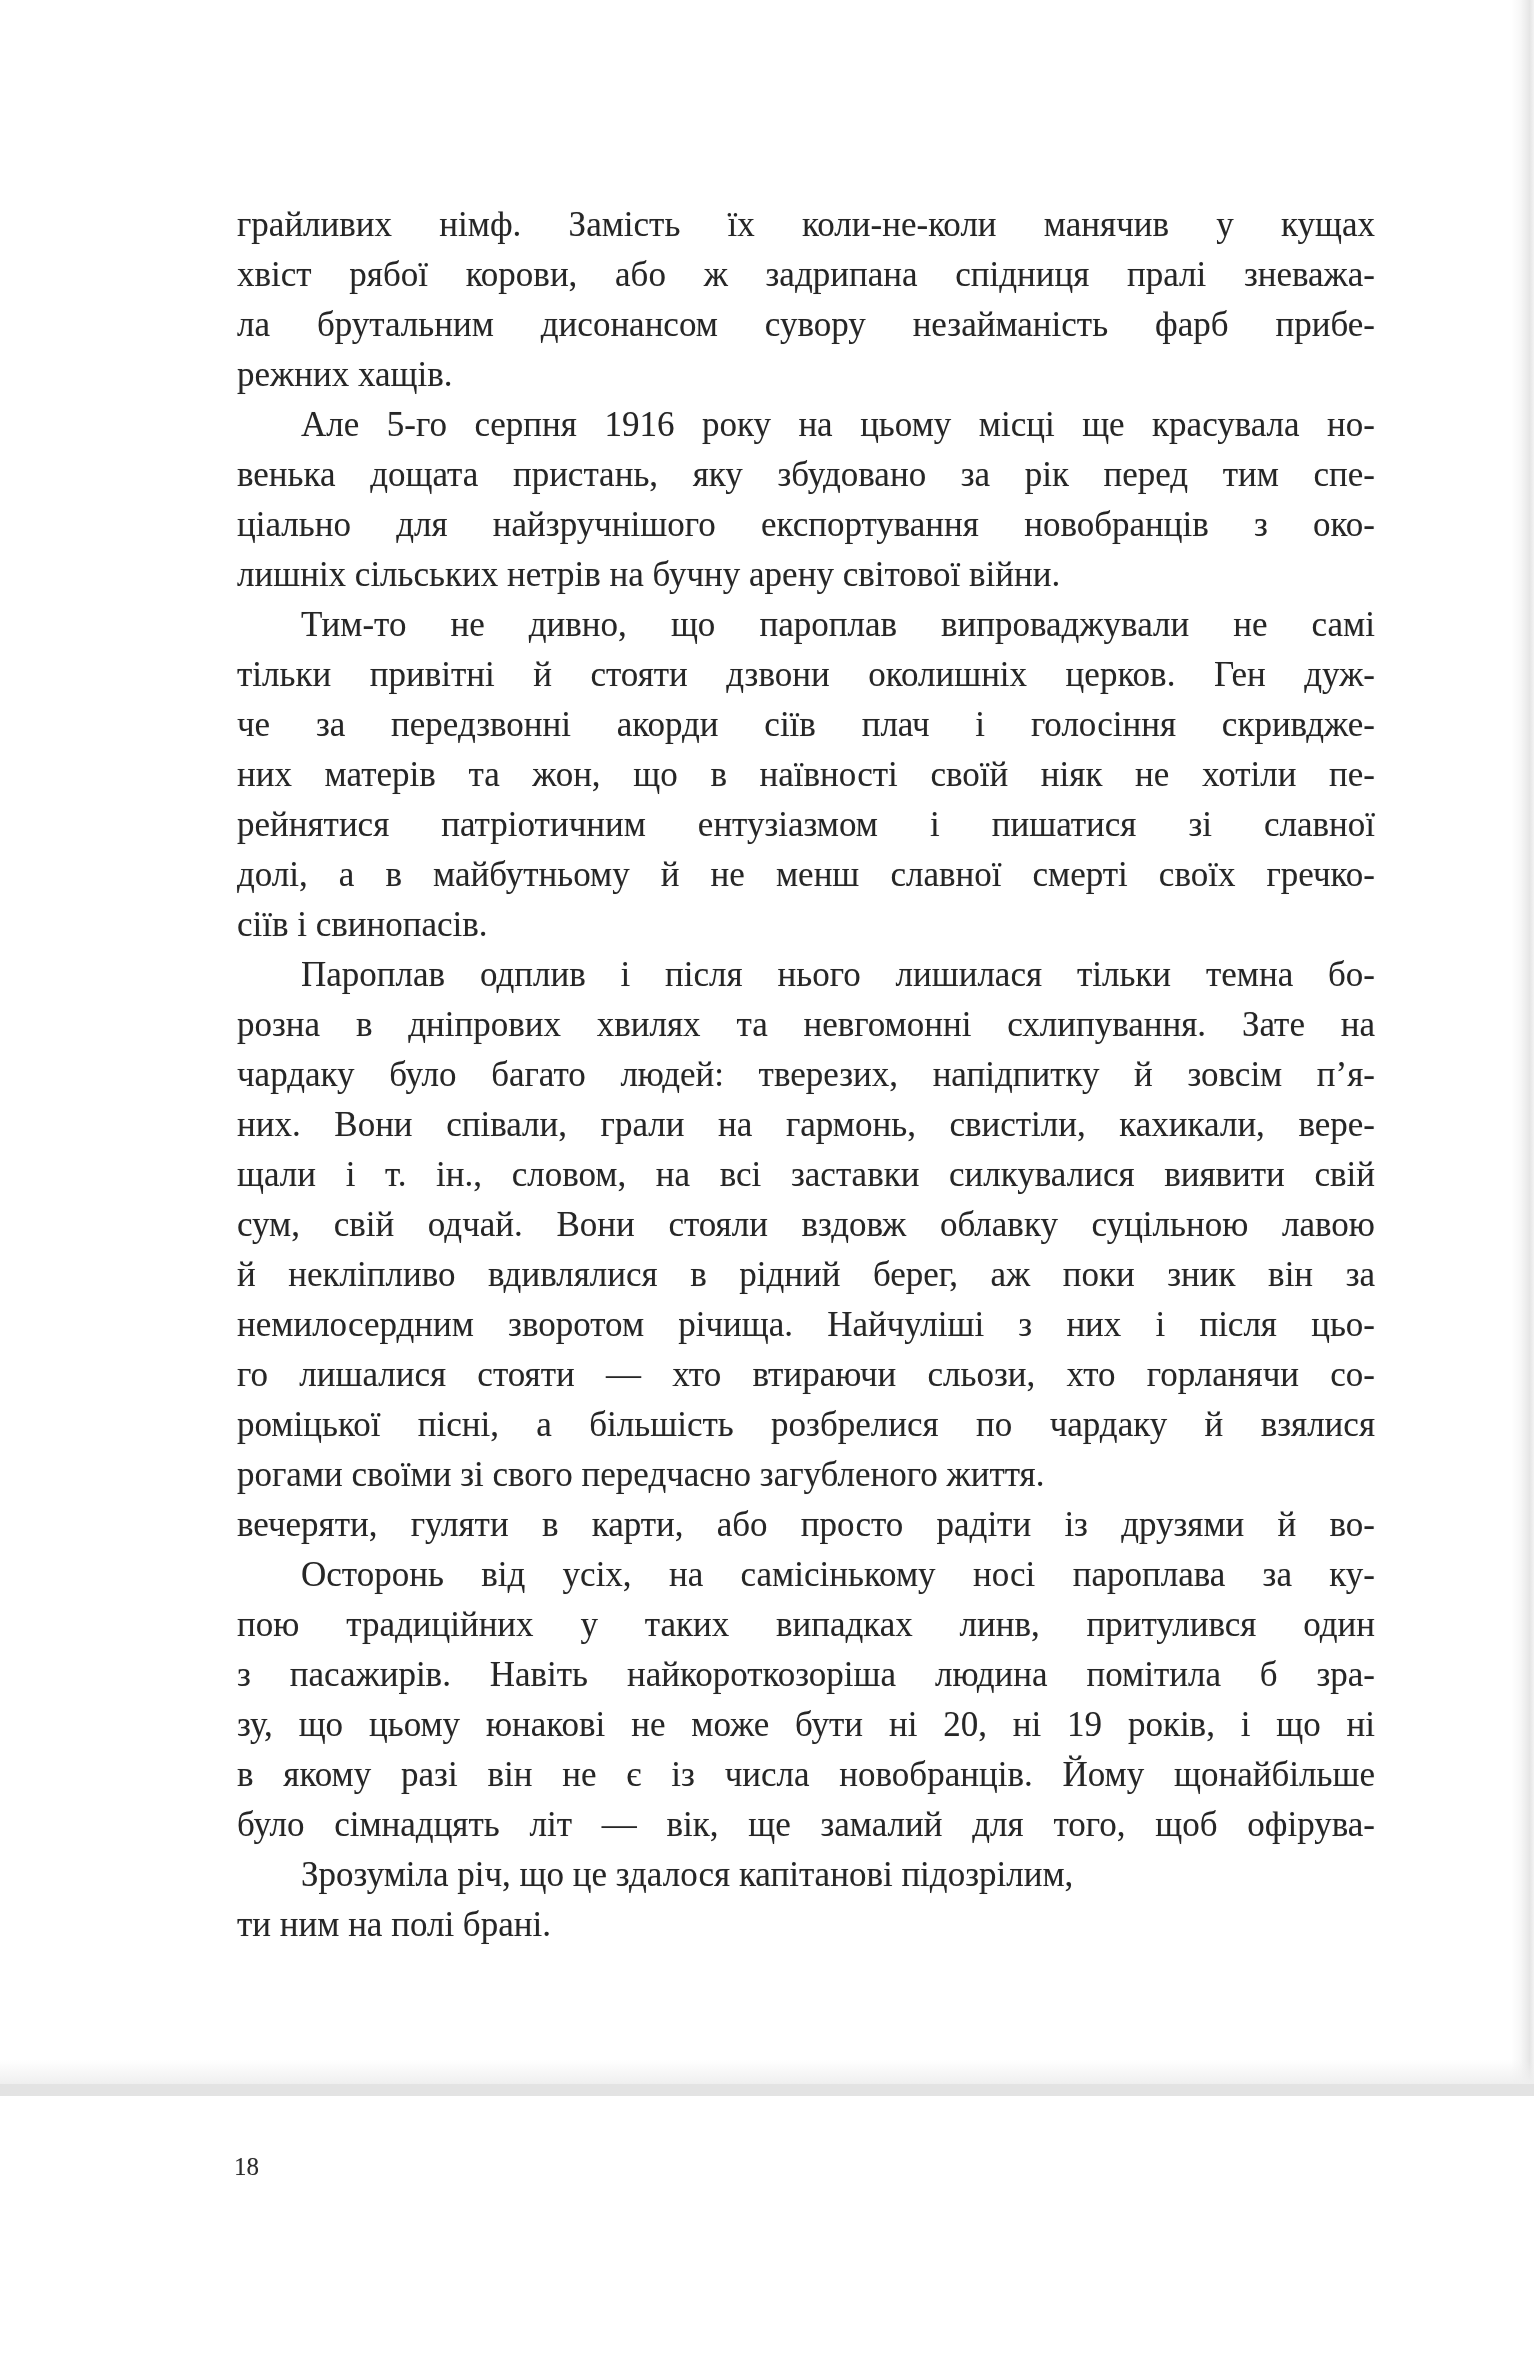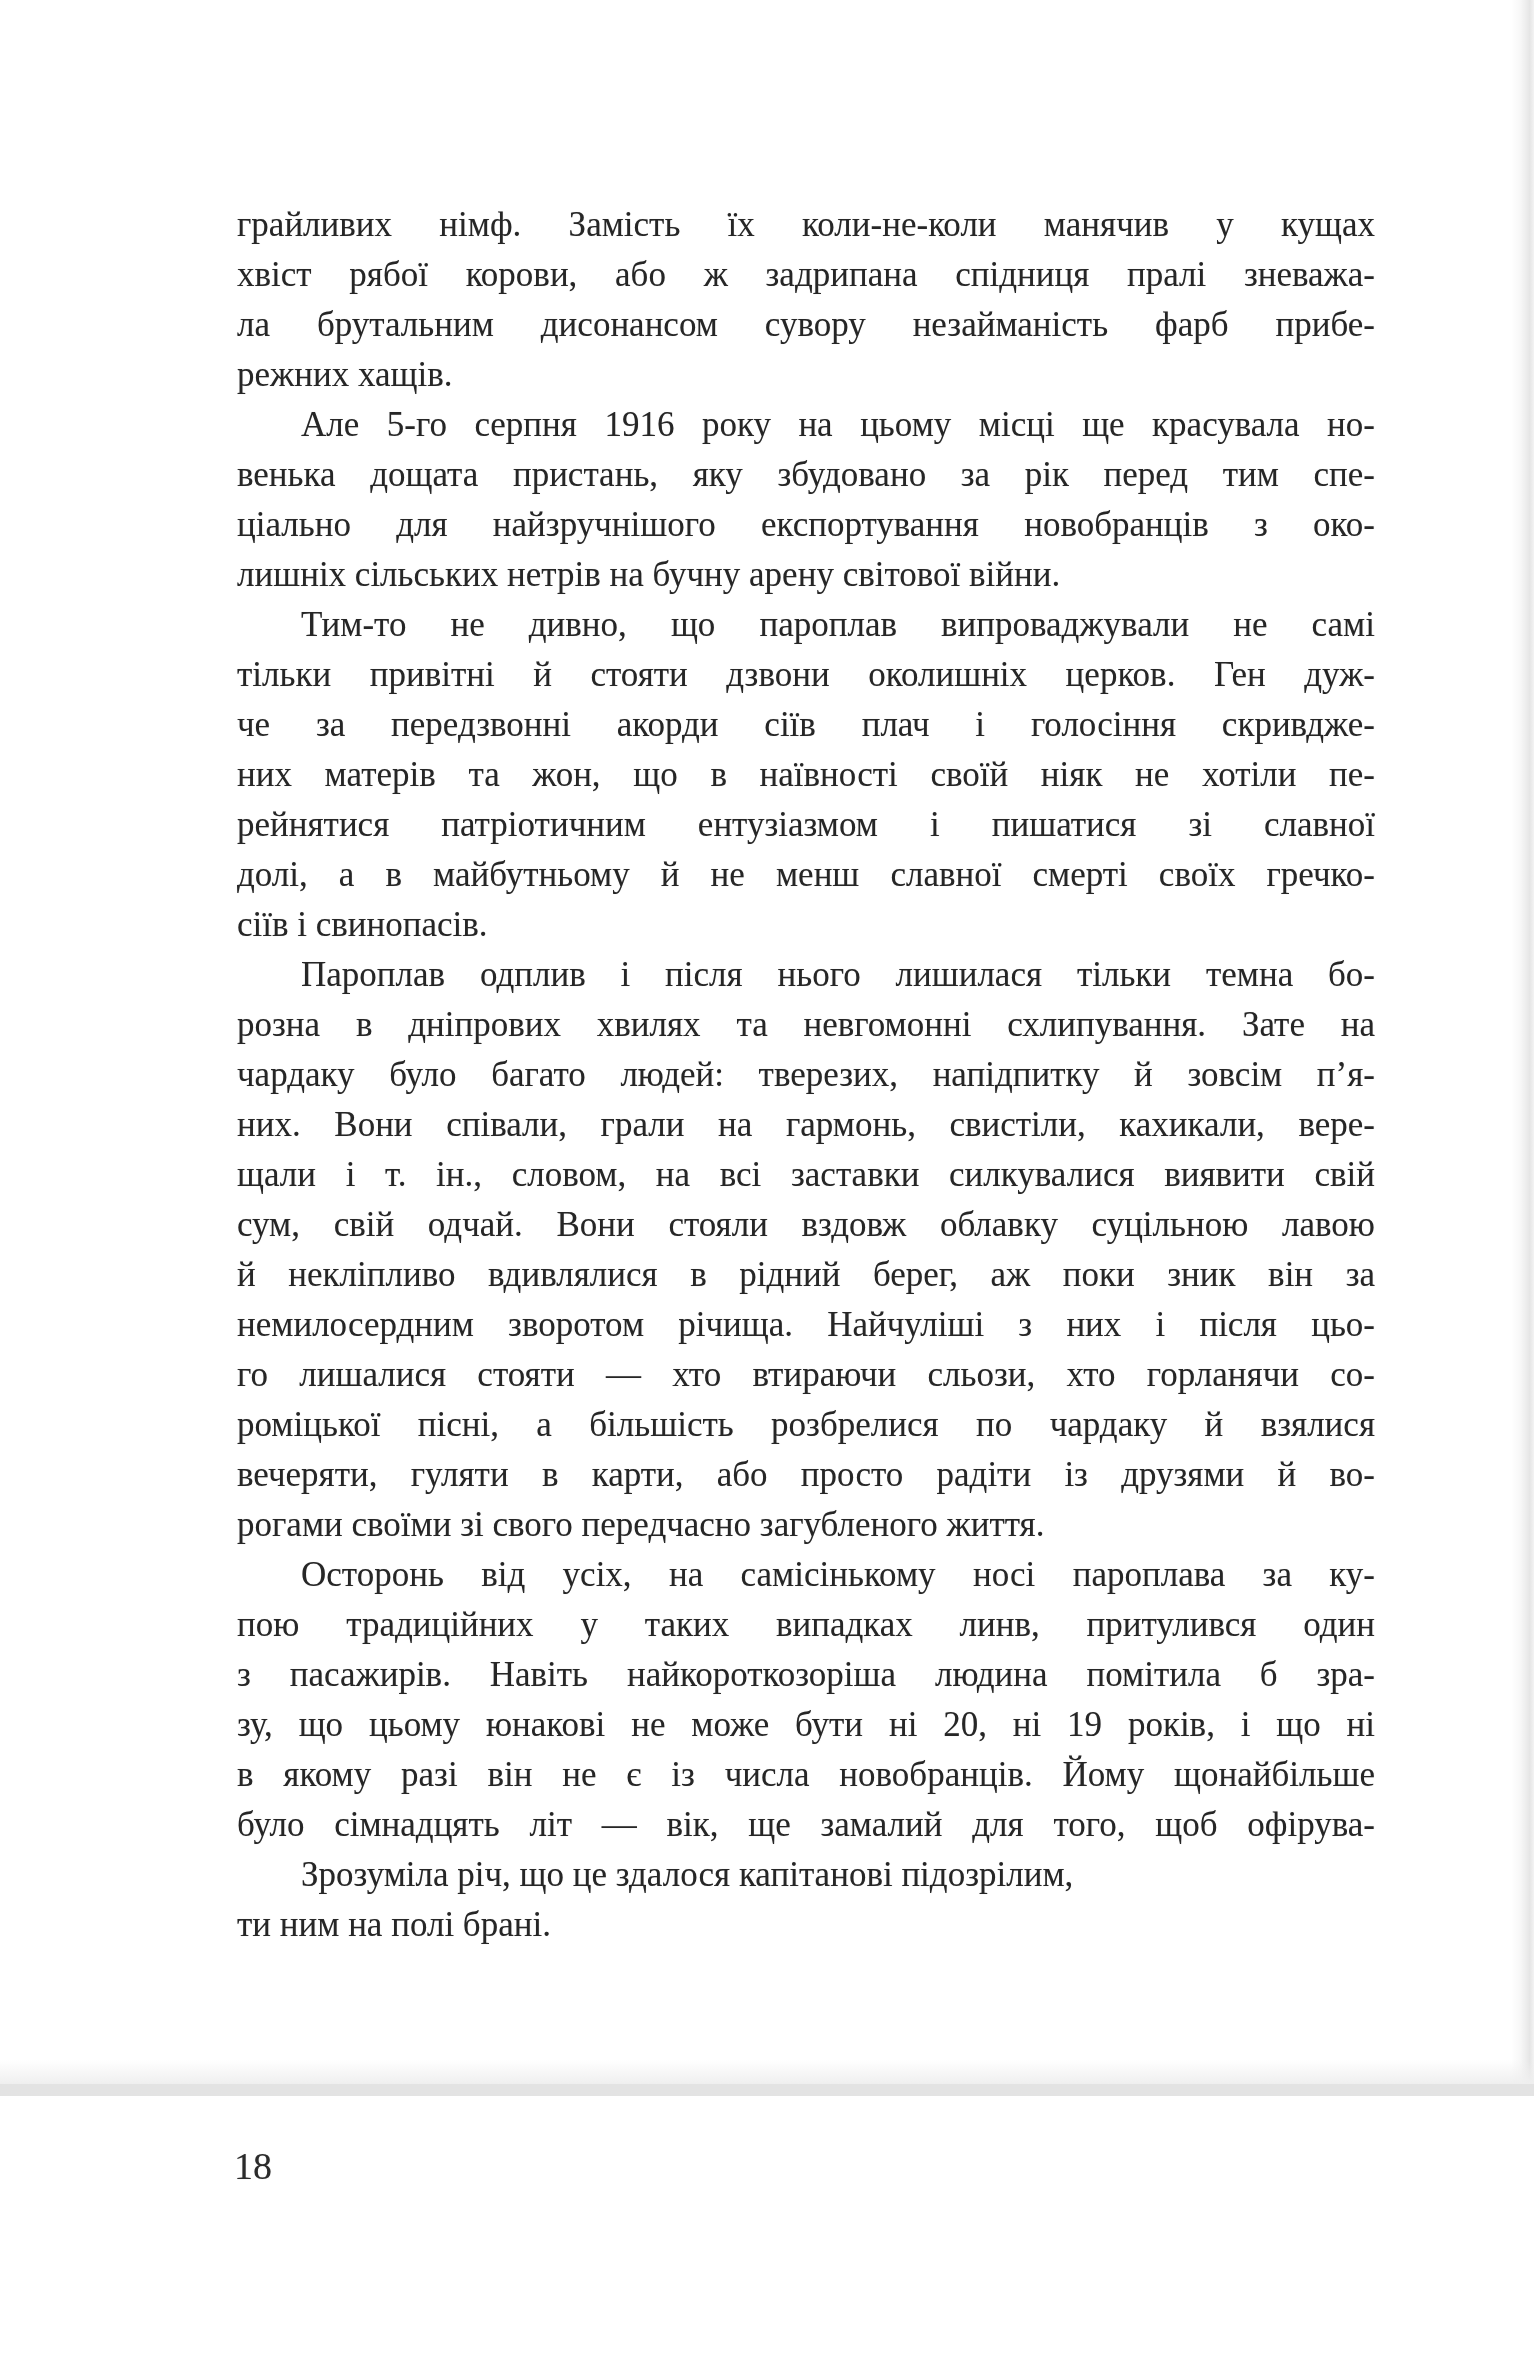--- a/index.html
+++ b/index.html
@@ -39,21 +39,21 @@
     text-align-last: left;
   }
   .ln.ind {             
     text-indent: 64px;
   }
   .folio {
     position: absolute;
     left: 234px;
     top: 2144px;
     font-family: "Liberation Serif", "DejaVu Serif", serif;
-    font-size: 38px;
+    font-size: 25px;
     line-height: 45px;
     color: #2b2b2b;
     text-shadow: 0 0 0.8px rgba(40,40,40,0.3);
   }
   .edge-right {
     position: absolute;
     top: 0;
     right: 0;
     width: 24px;
     height: 100%;
@@ -106,22 +106,22 @@
     <div class="ln ind">Пароплав одплив і після нього лишилася тільки темна бо-</div>
     <div class="ln">розна в дніпрових хвилях та невгомонні схлипування. Зате на</div>
     <div class="ln">чардаку було багато людей: тверезих, напідпитку й зовсім п’я-</div>
     <div class="ln">них. Вони співали, грали на гармонь, свистіли, кахикали, вере-</div>
     <div class="ln">щали і т. ін., словом, на всі заставки силкувалися виявити свій</div>
     <div class="ln">сум, свій одчай. Вони стояли вздовж облавку суцільною лавою</div>
     <div class="ln">й некліпливо вдивлялися в рідний берег, аж поки зник він за</div>
     <div class="ln">немилосердним зворотом річища. Найчуліші з них і після цьо-</div>
     <div class="ln">го лишалися стояти — хто втираючи сльози, хто горланячи со-</div>
     <div class="ln">роміцької пісні, а більшість розбрелися по чардаку й взялися</div>
+    <div class="ln pl">рогами своїми зі свого передчасно загубленого життя.</div>
     <div class="ln">вечеряти, гуляти в карти, або просто радіти із друзями й во-</div>
-    <div class="ln pl">рогами своїми зі свого передчасно загубленого життя.</div>
     <div class="ln ind">Осторонь від усіх, на самісінькому носі пароплава за ку-</div>
     <div class="ln">пою традиційних у таких випадках линв, притулився один</div>
     <div class="ln">з пасажирів. Навіть найкороткозоріша людина помітила б зра-</div>
     <div class="ln">зу, що цьому юнакові не може бути ні 20, ні 19 років, і що ні</div>
     <div class="ln">в якому разі він не є із числа новобранців. Йому щонайбільше</div>
     <div class="ln">було сімнадцять літ — вік, ще замалий для того, щоб офірува-</div>
     <div class="ln ind pl">Зрозуміла річ, що це здалося капітанові підозрілим,</div>
     <div class="ln pl">ти ним на полі брані.</div>
   </div>
 

